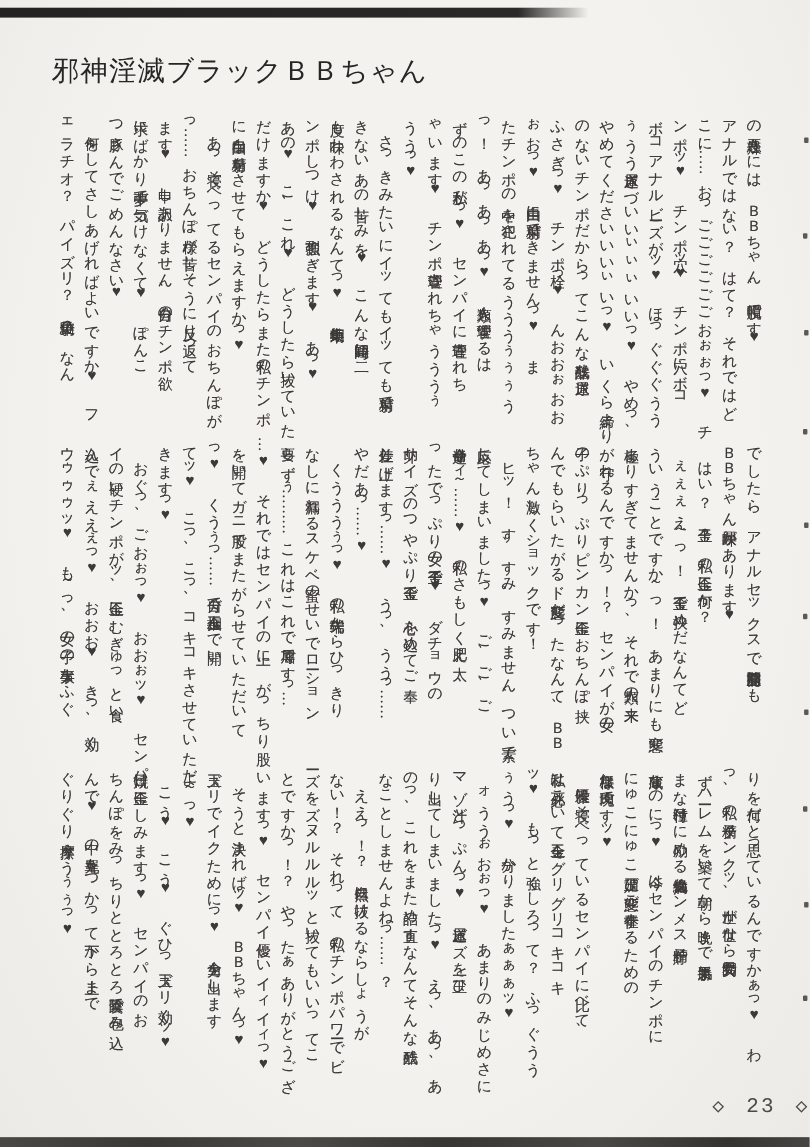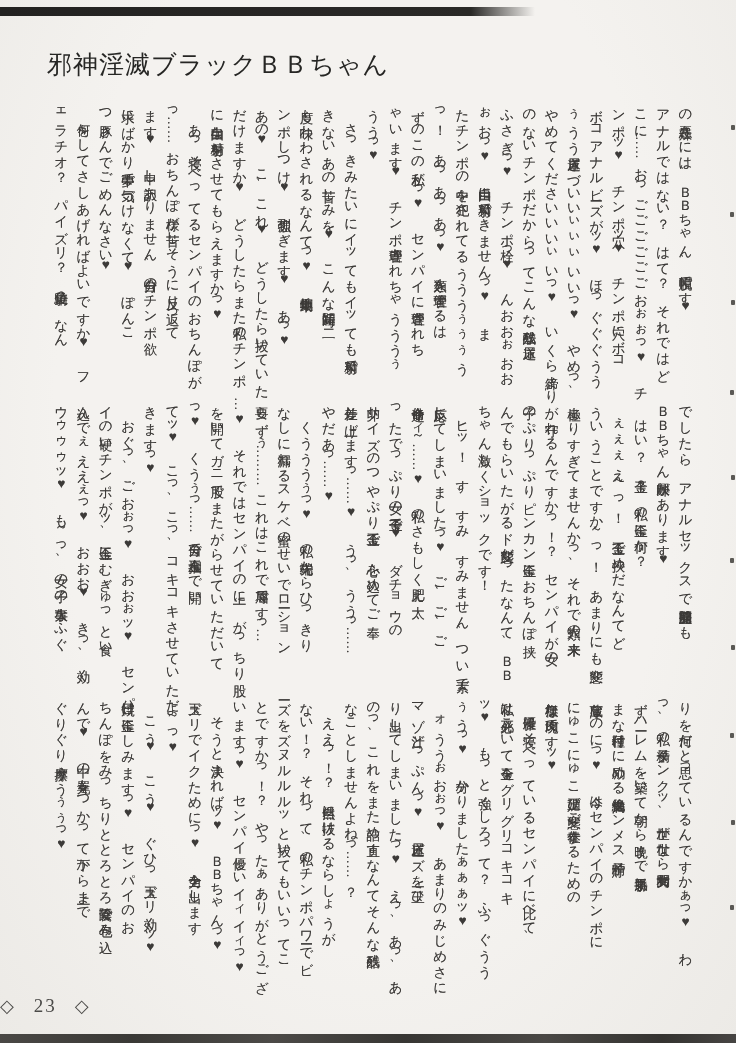--- a/index.html
+++ b/index.html
@@ -37,22 +37,23 @@
   .col{
     display:block;
     font-size:13.5px;
     line-height:22.3px;
     letter-spacing:0.3px;
     white-space:nowrap;
     text-shadow:0 0 0.5px rgba(60,58,56,0.55);
   }
   .footer{
     position:absolute;left:0;right:0;top:995px;
-    text-align:left;color:#4b4a48;font-size:18px;
+    text-align:right;color:#4b4a48;font-size:18px;
     letter-spacing:2px;
+    font-family:Liberation Mono, monospace;
   }
   .footer .pageno{margin:0 18px;font-size:19px;}
   .bottom-edge-bar{
     position:absolute;left:0;bottom:0;width:736px;height:9px;
     background:linear-gradient(90deg,#45433f,#38373400 0);
     background-color:#434240;
     background-image:linear-gradient(90deg,#4a4845 0%,#3a3936 18%,#4c4a47 37%,#373633 55%,#4a4845 74%,#343330 90%,#474543 100%);
   }
   .speck{
     position:absolute;width:4px;height:5px;background:#35332f;border-radius:1px;opacity:.8;

